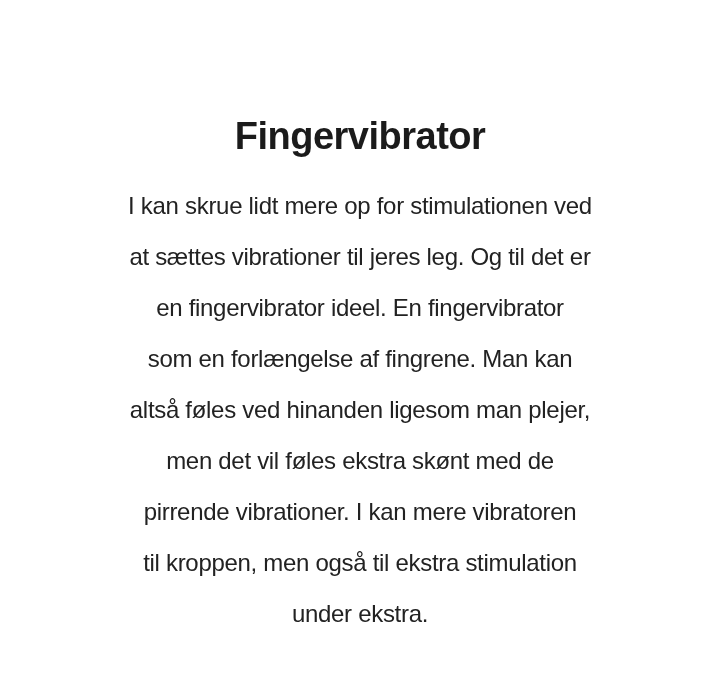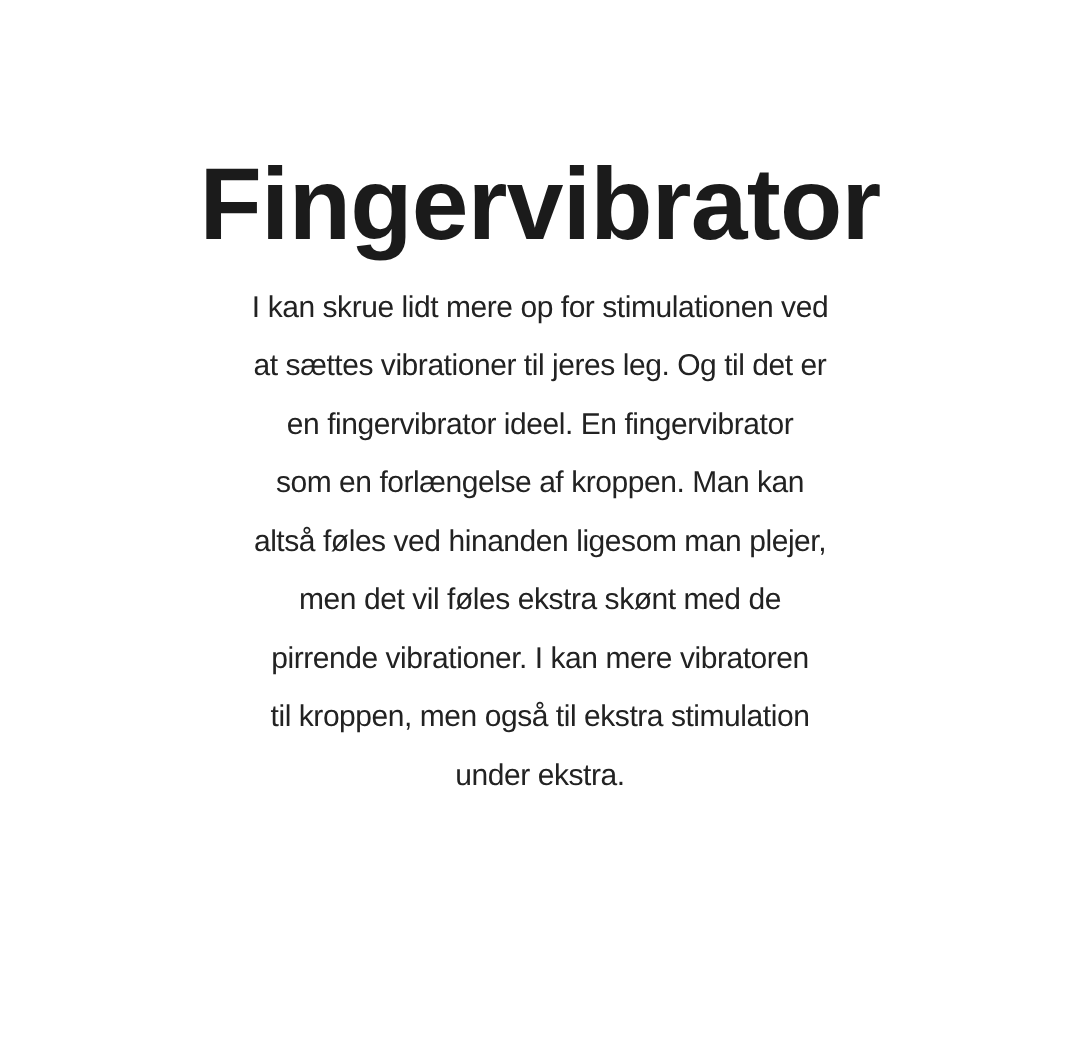--- a/index.html
+++ b/index.html
@@ -16,47 +16,47 @@
     font-family: "Liberation Sans", sans-serif;
     color: #1e1e1e;
   }
   .article {
     width: 680px;
     margin: 0 auto;
     text-align: center;
   }
   .article h1 {
     margin: 106px 0 20px 0;
-    font-size: 68px;
+    font-size: 38px;
     line-height: 60px;
     font-weight: 700;
     letter-spacing: -0.5px;
     color: #1b1b1b;
   }
   .body-lines p {
-    margin: 0;
-    font-size: 20px;
+    margin: 12px;
+    font-size: 24px;
     line-height: 39px;
     font-weight: 400;
     letter-spacing: -0.3px;
     white-space: nowrap;
     color: #222222;
   }
 </style>
 </head>
 <body>
 
 <div class="page">
   <div class="article">
     <h1>Fingervibrator</h1>
     <div class="body-lines">
       <p>I kan skrue lidt mere op for stimulationen ved</p>
       <p>at sættes vibrationer til jeres leg. Og til det er</p>
       <p>en fingervibrator ideel. En fingervibrator</p>
-      <p>som en forlængelse af kroppen. Man kan</p>
+      <p>som en forlængelse af fingrene. Man kan</p>
       <p>altså føles ved hinanden ligesom man plejer,</p>
       <p>men det vil føles ekstra skønt med de</p>
       <p>pirrende vibrationer. I kan mere vibratoren</p>
       <p>til kroppen, men også til ekstra stimulation</p>
       <p>under ekstra.</p>
     </div>
   </div>
 </div>
 
 </body></html>

